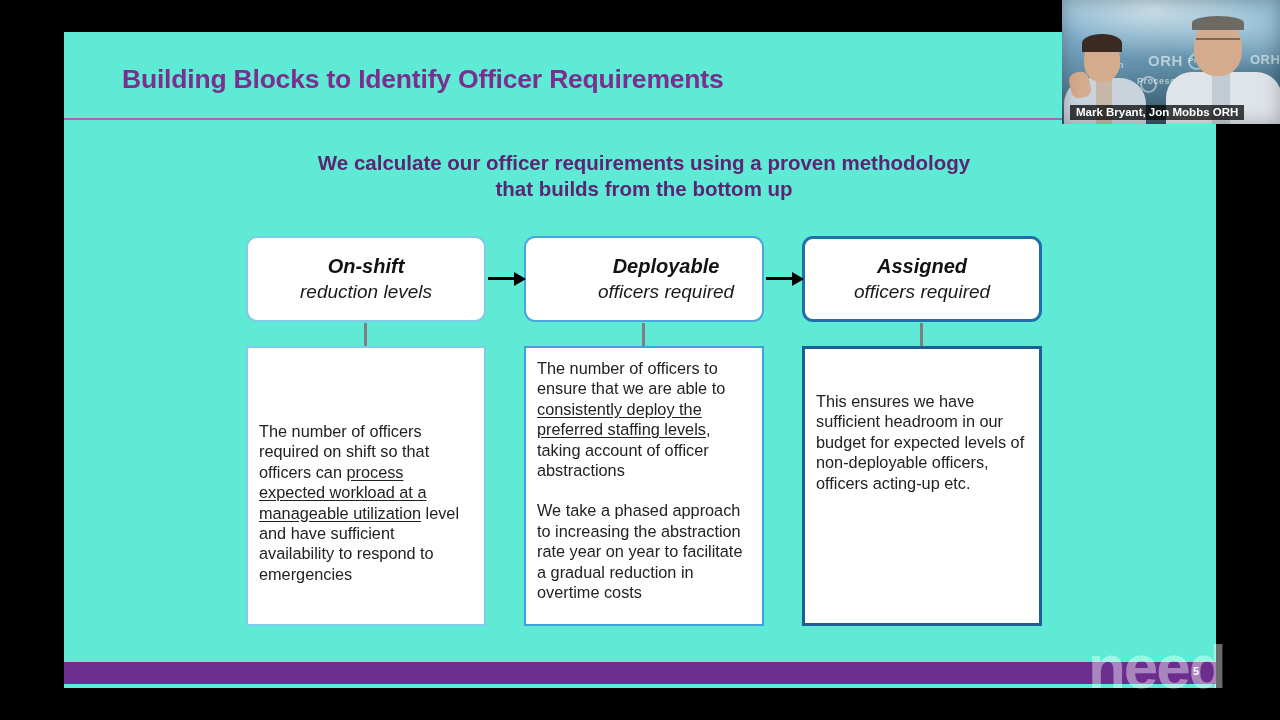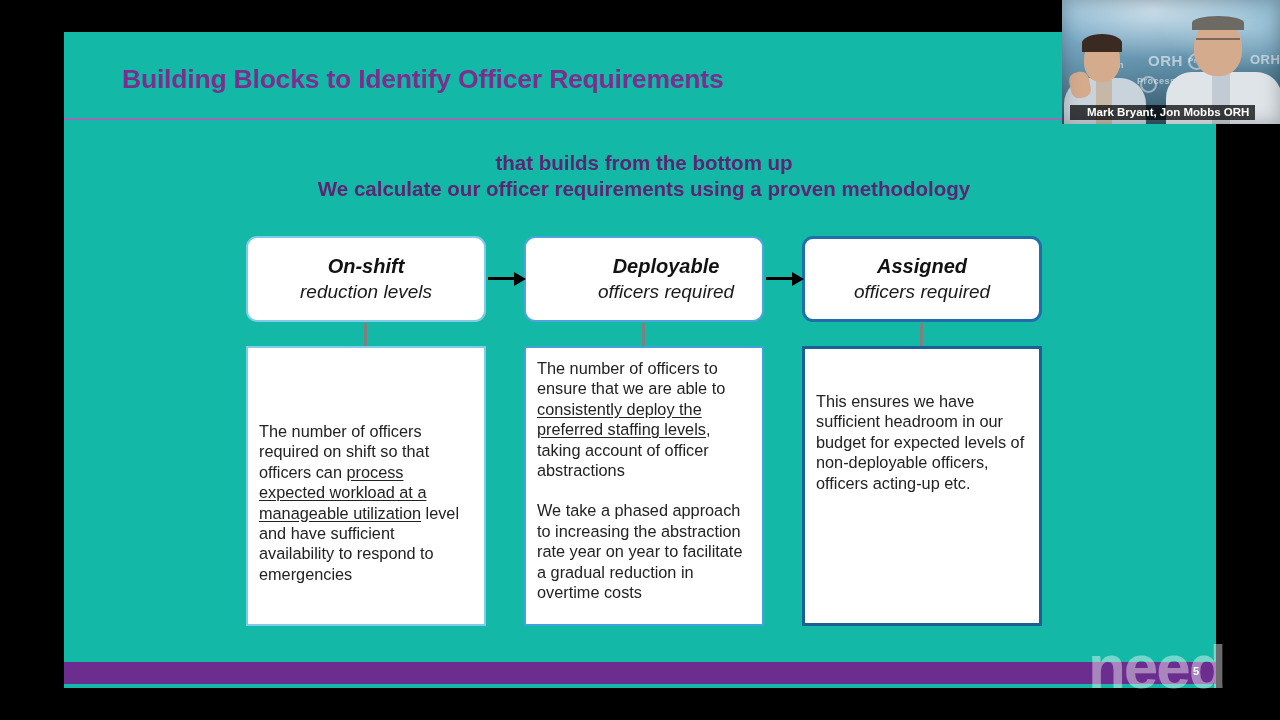--- a/index.html
+++ b/index.html
@@ -15,21 +15,21 @@
     position: relative;
   }
 
   
   #slide {
     position: absolute;
     left: 64px;
     top: 32px;
     width: 1152px;
     height: 656px;
-    background: #14b8a6;
+    background: #5eead4;
   }
 
   
   #slide-title {
     position: absolute;
     left: 58px;
     top: 32px;
     font-size: 26.5px;
     font-weight: bold;
     color: #7a2f8f;
@@ -275,42 +275,42 @@
   }
 
   #video-caption {
     position: absolute;
     left: 8px;
     bottom: 4px;
     background: rgba(0,0,0,0.72);
     color: #ffffff;
     font-size: 11.5px;
     font-weight: bold;
-    padding: 1px 6px 2px 17px;
+    padding: 1px 6px 2px 6px;
     white-space: nowrap;
     z-index: 30;
   }
   #video-border-shade {
     position: absolute;
     inset: 0;
     box-shadow: inset 0 0 18px rgba(0,0,0,0.28);
     pointer-events: none;
   }
 </style>
 </head>
 <body>
 
 <div id="slide">
 
   <div id="slide-title">Building Blocks to Identify Officer Requirements</div>
   <div id="title-rule"></div>
 
   <div id="subtitle">
+    <div>We calculate our officer requirements using a proven methodology</div>
     <div>that builds from the bottom up</div>
-    <div>We calculate our officer requirements using a proven methodology</div>
   </div>
 
   <div id="diagram">
 
     <div class="hdr-box hdr-1 col-1">
       <div class="line1">On-shift</div>
       <div class="line2">reduction levels</div>
     </div>
 
     <div class="hdr-box hdr-2 col-2">

